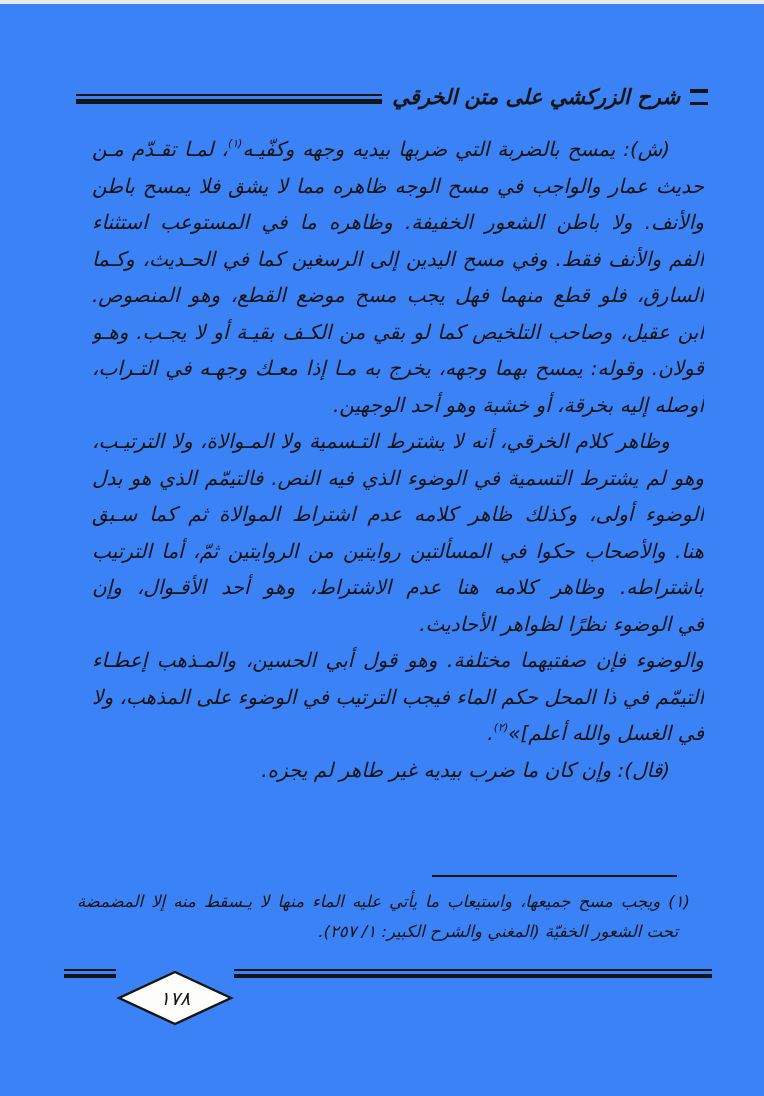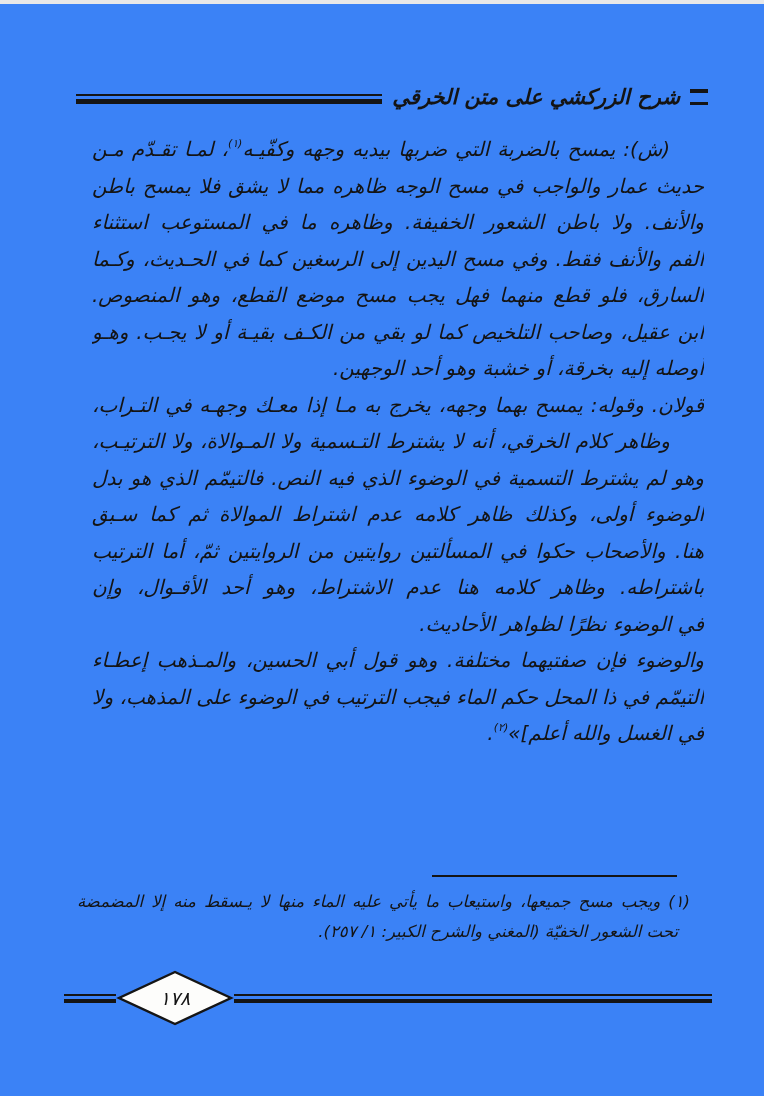--- a/index.html
+++ b/index.html
@@ -52,21 +52,21 @@
     position:absolute;top:883px;right:74px;left:77px;
     direction:rtl;font-size:16.5px;
   }
   .fn-line{height:29.5px;line-height:29.5px;overflow:hidden;}
   .fn-line.j{text-align:justify;text-align-last:justify;}
   .fn-line.i1{padding-right:12px;}
   .fn-line.i2{padding-right:38px;}
   
   .footer{
     position:absolute;top:965px;left:64px;right:52px;height:58px;
-    display:flex;align-items:center;
+    display:flex;
   }
   .footer-rule{
     height:3px;border-top:2px solid #151515;border-bottom:4px solid #151515;
   }
   .footer-rule.left{flex:0 0 52px;}
   .footer-rule.right{flex:1 1 auto;}
   .diamond-wrap{flex:0 0 auto;line-height:0;}
   .diamond-num{font-family:"DejaVu Sans", sans-serif;font-size:19px;}
 </style>
 </head>
@@ -81,35 +81,38 @@
   </div>
 
   <div class="body-text">
       <div>
         <div class="line indent">(ش): يمسح بالضربة التي ضربها بيديه وجهه وكفّيـه<sup>(١)</sup>، لمـا تقـدّم مـن</div>
         <div class="line">حديث عمار والواجب في مسح الوجه ظاهره مما لا يشق فلا يمسح باطن الفـم</div>
         <div class="line">والأنف. ولا باطن الشعور الخفيفة. وظاهره ما في المستوعب استثناء بـاطن</div>
         <div class="line">الفم والأنف فقط. وفي مسح اليدين إلى الرسغين كما في الحـديث، وكـما يقطـع</div>
         <div class="line">السارق، فلو قطع منهما فهل يجب مسح موضع القطع، وهو المنصوص. ومختار</div>
         <div class="line">ابن عقيل، وصاحب التلخيص كما لو بقي من الكـف بقيـة أو لا يجـب. وهـو</div>
+        <div class="line">قولان. وقوله: يمسح بهما وجهه، يخرج به مـا إذا معـك وجهـه في التـراب، أو</div>
         <div class="line last">أوصله إليه بخرقة، أو خشبة وهو أحد الوجهين.</div>
-        <div class="line">قولان. وقوله: يمسح بهما وجهه، يخرج به مـا إذا معـك وجهـه في التـراب، أو</div>
       </div>
       <div>
         <div class="line indent">وظاهر كلام الخرقي، أنه لا يشترط التـسمية ولا المـوالاة، ولا الترتيـب،</div>
         <div class="line">وهو لم يشترط التسمية في الوضوء الذي فيه النص. فالتيمّم الذي هو بدل عـن</div>
         <div class="line">الوضوء أولى، وكذلك ظاهر كلامه عدم اشتراط الموالاة ثم كما سـبق فكـذلك</div>
         <div class="line">هنا. والأصحاب حكوا في المسألتين روايتين من الروايتين ثمّ، أما الترتيب فقال</div>
         <div class="line">باشتراطه. وظاهر كلامه هنا عدم الاشتراط، وهو أحد الأقـوال، وإن اشـترطاه</div>
         <div class="line last">في الوضوء نظرًا لظواهر الأحاديث.</div>
       </div>
       <div>
         <div class="line">والوضوء فإن صفتيهما مختلفة. وهو قول أبي الحسين، والمـذهب إعطـاء حكـم</div>
         <div class="line">التيمّم في ذا المحل حكم الماء فيجب الترتيب في الوضوء على المذهب، ولا يجب</div>
         <div class="line last">في الغسل والله أعلم]»<sup>(٢)</sup>.</div>
+      </div>
+      <div>
+        <div class="line indent last">(قال): وإن كان ما ضرب بيديه غير طاهر لم يجزه.</div>
       </div>
     </div>
 
   <div class="fn-sep"></div>
 
   <div class="footnotes">
       <div class="fn-line i0 j">(١) ويجب مسح جميعها، واستيعاب ما يأتي عليه الماء منها لا يـسقط منه إلا المضمضة والاستنشاق. ومـا</div>
       <div class="fn-line i1">تحت الشعور الخفيّة (المغني والشرح الكبير: ١/ ٢٥٧).</div>
     </div>
 

